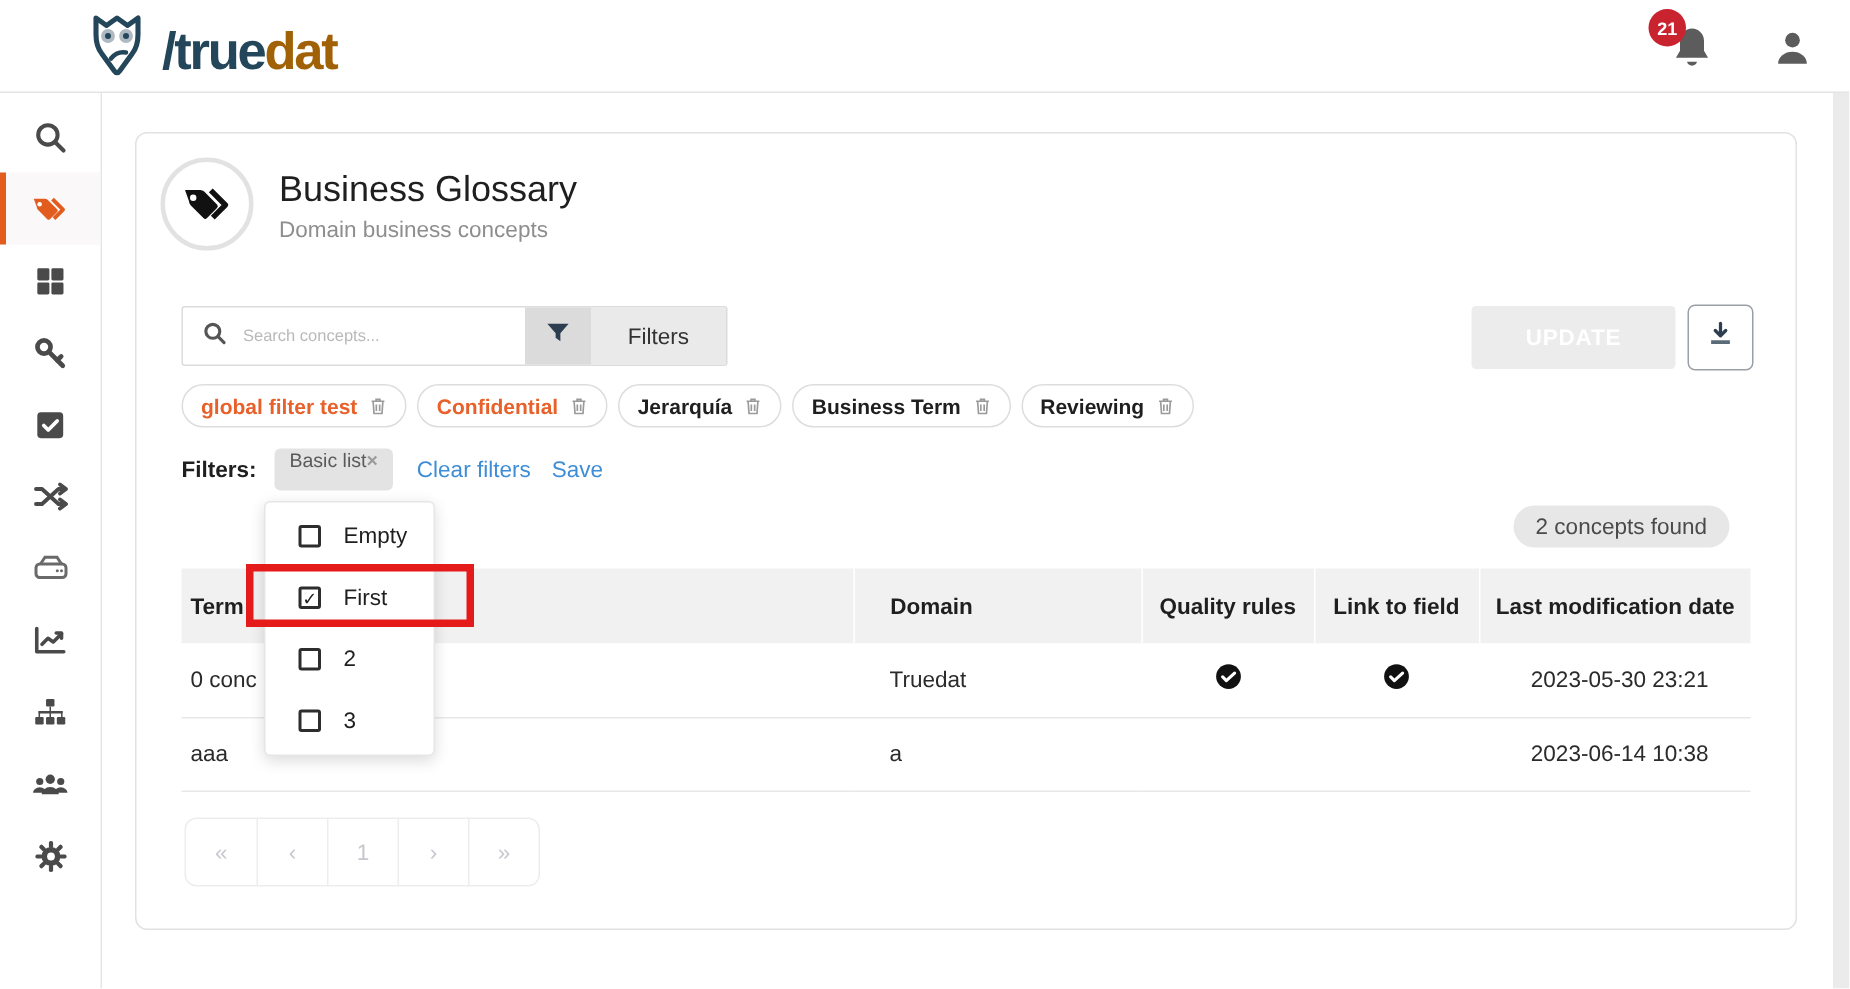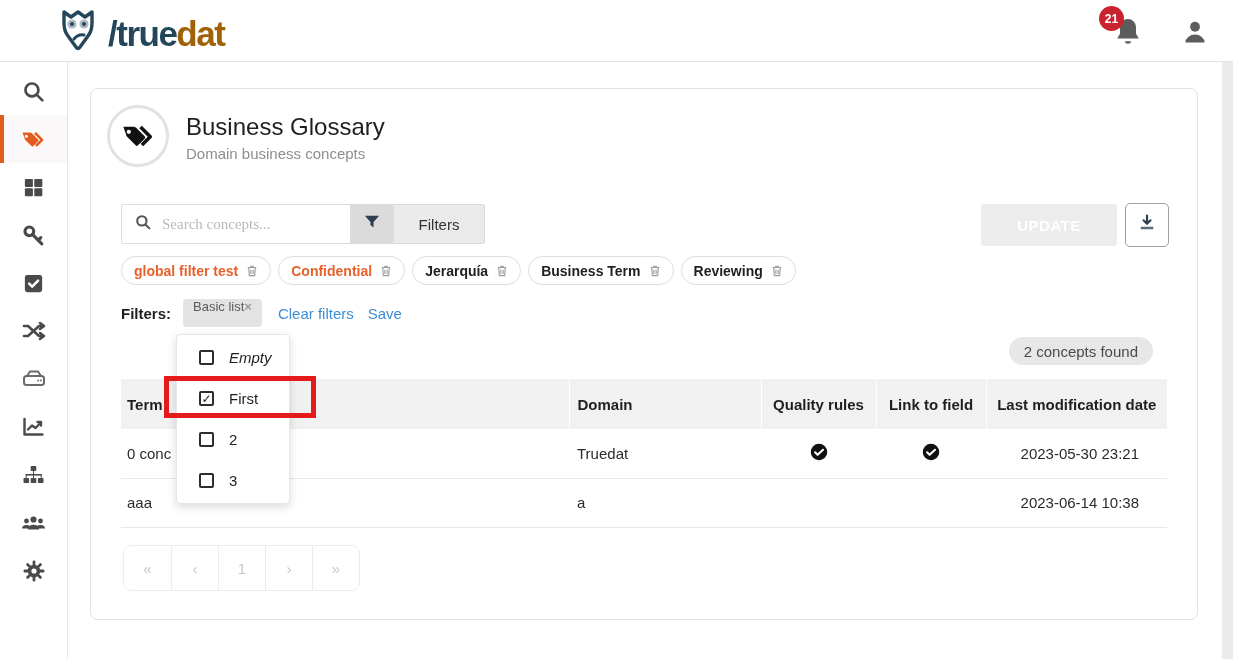--- a/index.html
+++ b/index.html
@@ -38,22 +38,22 @@
 
   .bigicon { position:absolute; left:16px; top:16px; width:62px; height:62px; border-radius:50%;
              border:3px solid #e2e2e2; display:flex; align-items:center; justify-content:center; }
   .page-title { position:absolute; left:95px; top:24px; font-size:24px; font-weight:500; color:#1f1f1f; }
   .page-subtitle { position:absolute; left:95px; top:56px; font-size:15px; color:#8e8e8e; }
 
   
   .searchgroup { position:absolute; left:30px; top:115px; width:364px; height:40px;
                  display:flex; align-items:stretch; border:1px solid #dcdcdc; border-radius:2px; background:#fff; }
   .searchgroup .s-input-wrap { flex:1; display:flex; align-items:center; padding-left:12px; gap:10px; }
-  .searchgroup input { border:none; outline:none; width:180px; font-size:15px;
-                       font-family:Liberation Serif, serif; color:#4d7c0f; background:transparent; }
+  .searchgroup input { border:none; outline:none; width:180px; font-size:11px;
+                       font-family:Liberation Sans, sans-serif; color:#4d7c0f; background:transparent; }
   .searchgroup input::placeholder { color:#b9b9b9; }
   .seg-funnel { width:44px; background:#dbdbdb; display:flex; align-items:center; justify-content:center; cursor:pointer; }
   .seg-filters { width:90px; background:#eaeaea; display:flex; align-items:center; justify-content:center;
                  font-size:15px; color:#333; cursor:pointer; }
   .update-btn { position:absolute; left:890px; top:115px; width:136px; height:42px; background:#ececec;
                 border:none; border-radius:3px; color:#fff; font-size:15px; font-weight:700;
                 letter-spacing:.5px; font-family:"Liberation Sans", sans-serif; cursor:default; }
   .download-btn { position:absolute; left:1034px; top:114px; width:44px; height:44px; background:#fff;
                   border:1px solid #9aa0a6; border-radius:5px; display:flex; align-items:center;
                   justify-content:center; cursor:pointer; }
@@ -80,21 +80,21 @@
   .results-badge { position:absolute; right:44px; top:248px; height:28px; background:#e7e7e7;
                    border-radius:14px; padding:0 15px; display:flex; align-items:center;
                    font-size:15px; color:#4a4a4a;text-align:center; }
 
   
   .tbl { position:absolute; left:30px; top:290px; width:1046px; border-collapse:collapse; z-index:1; }
   .tbl th { background:#f1f1f1; height:50px; font-size:15px; font-weight:700; color:#1f1f1f; text-align:left; }
   .tbl th + th { border-left:1px solid #fff; }
   .tbl th.c, .tbl td.c { text-align:center; }
   .tbl th.term, .tbl td.term { padding-left:6px; }
-  .tbl th.domain, .tbl td.domain { padding-left:8px;margin-top:40px; }
+  .tbl th.domain, .tbl td.domain { padding-left:24px;margin-top:40px; }
   .tbl th.date { text-align:center; }
   .tbl td.date { text-align:right; padding-right:28px; }
   .tbl td { height:49px; font-size:15px; color:#2b2b2b; border-bottom:1px solid #e8e8e8; background:#fff; }
   .checkcircle { display:inline-block; vertical-align:middle; }
 
   
   .pager { position:absolute; left:32px; top:456px; display:flex; border:1px solid #ededed;
            border-radius:8px; overflow:hidden; background:#fff; }
   .pager .pcell { width:47px; height:44px; display:flex; align-items:center; justify-content:center;
                   font-size:15px; color:#c7c7cf; cursor:pointer; }
@@ -102,21 +102,21 @@
 
   
   .dropdown { position:absolute; left:85px; top:245px; width:114px; background:#fff;
               border:1px solid #e6e6e6; border-radius:4px; box-shadow:0 3px 10px rgba(0,0,0,.14);
               z-index:10; padding:2px 0; }
   .opt { height:41px; display:flex; align-items:center; padding-left:22px; gap:15px;
          font-size:15px; color:#1f1f1f; cursor:pointer; }
   .opt .cb { width:15px; height:15px; border:2px solid #2d2d2d; border-radius:2px; flex:0 0 15px;
              display:flex; align-items:center; justify-content:center; font-size:12px; line-height:1; color:#1f1f1f; }
   .opt .cb.checked::after { content:"\2713"; }
-  .opt.italic .lbl { font-style:italic; }
+  .opt.italic .lbl { }
 
   
   .redbox { position:absolute; left:73px; top:287px; width:152px; height:42px;
             border:5px solid #e51a1a; z-index:11; pointer-events:none; }
 </style>
 </head>
 <body>
 
 <div class="app">
 

